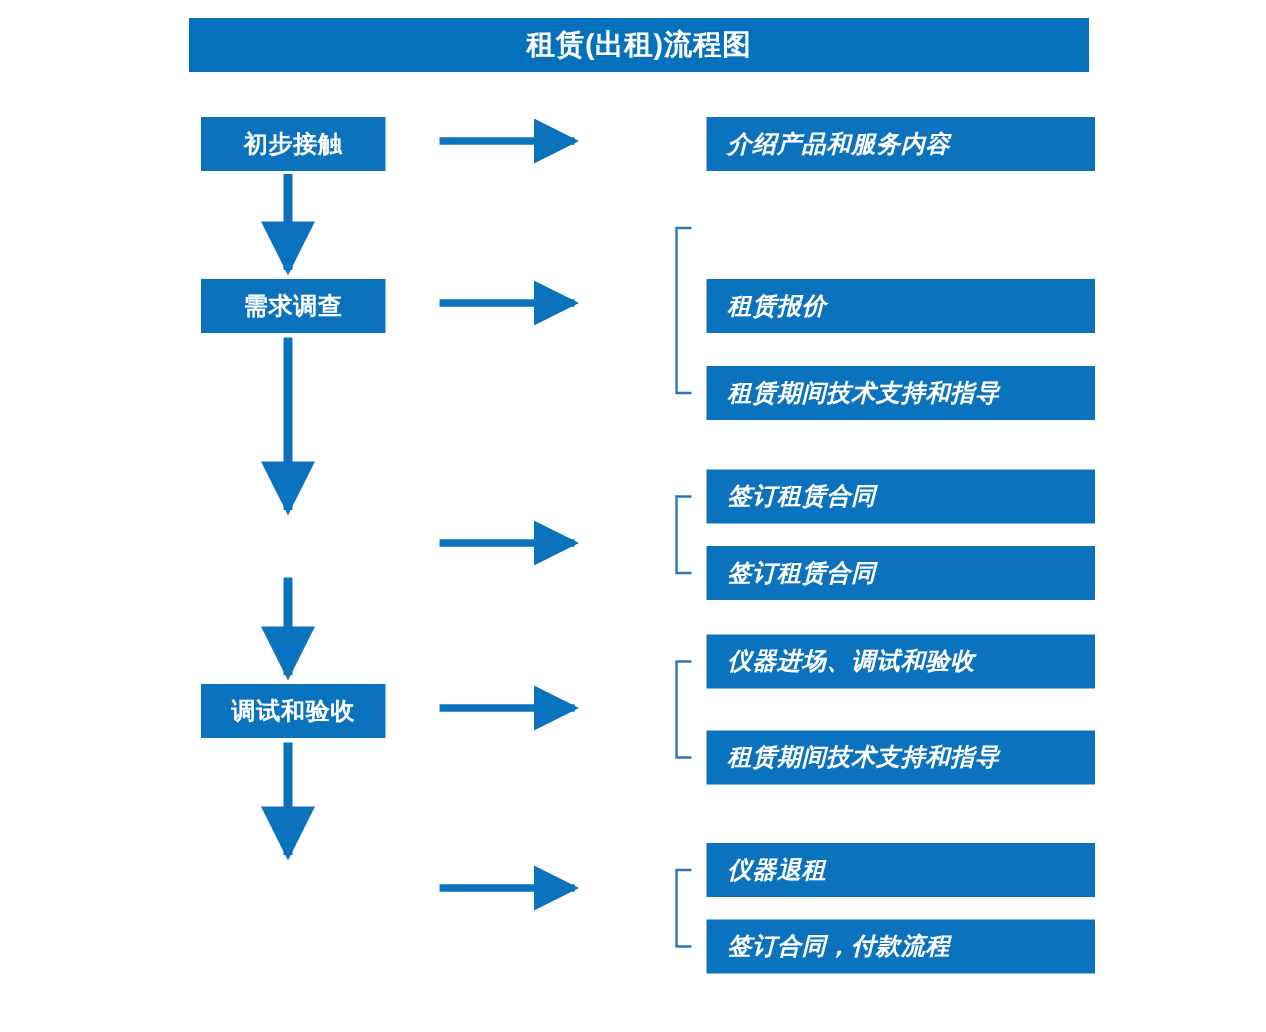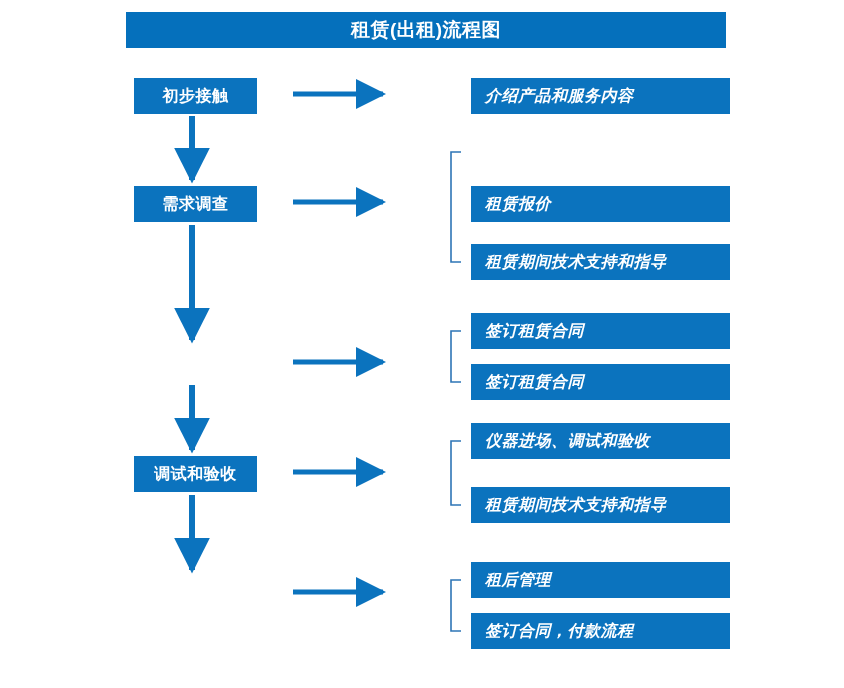--- a/index.html
+++ b/index.html
@@ -130,16 +130,16 @@
   <div class="stage-box" style="top:186px">需求调查</div>
   <div class="stage-box" style="top:456px">调试和验收</div>
 
   <div class="task-box" style="top:78px">介绍产品和服务内容</div>
   <div class="task-box" style="top:186px">租赁报价</div>
   <div class="task-box" style="top:244px">租赁期间技术支持和指导</div>
   <div class="task-box" style="top:313px">签订租赁合同</div>
   <div class="task-box" style="top:364px">签订租赁合同</div>
   <div class="task-box" style="top:423px">仪器进场、调试和验收</div>
   <div class="task-box" style="top:487px">租赁期间技术支持和指导</div>
-  <div class="task-box" style="top:562px">租后管理</div>
+  <div class="task-box" style="top:562px">仪器退租</div>
   <div class="task-box" style="top:613px">签订合同，付款流程</div>
 
 </div>
 
 </body></html>

